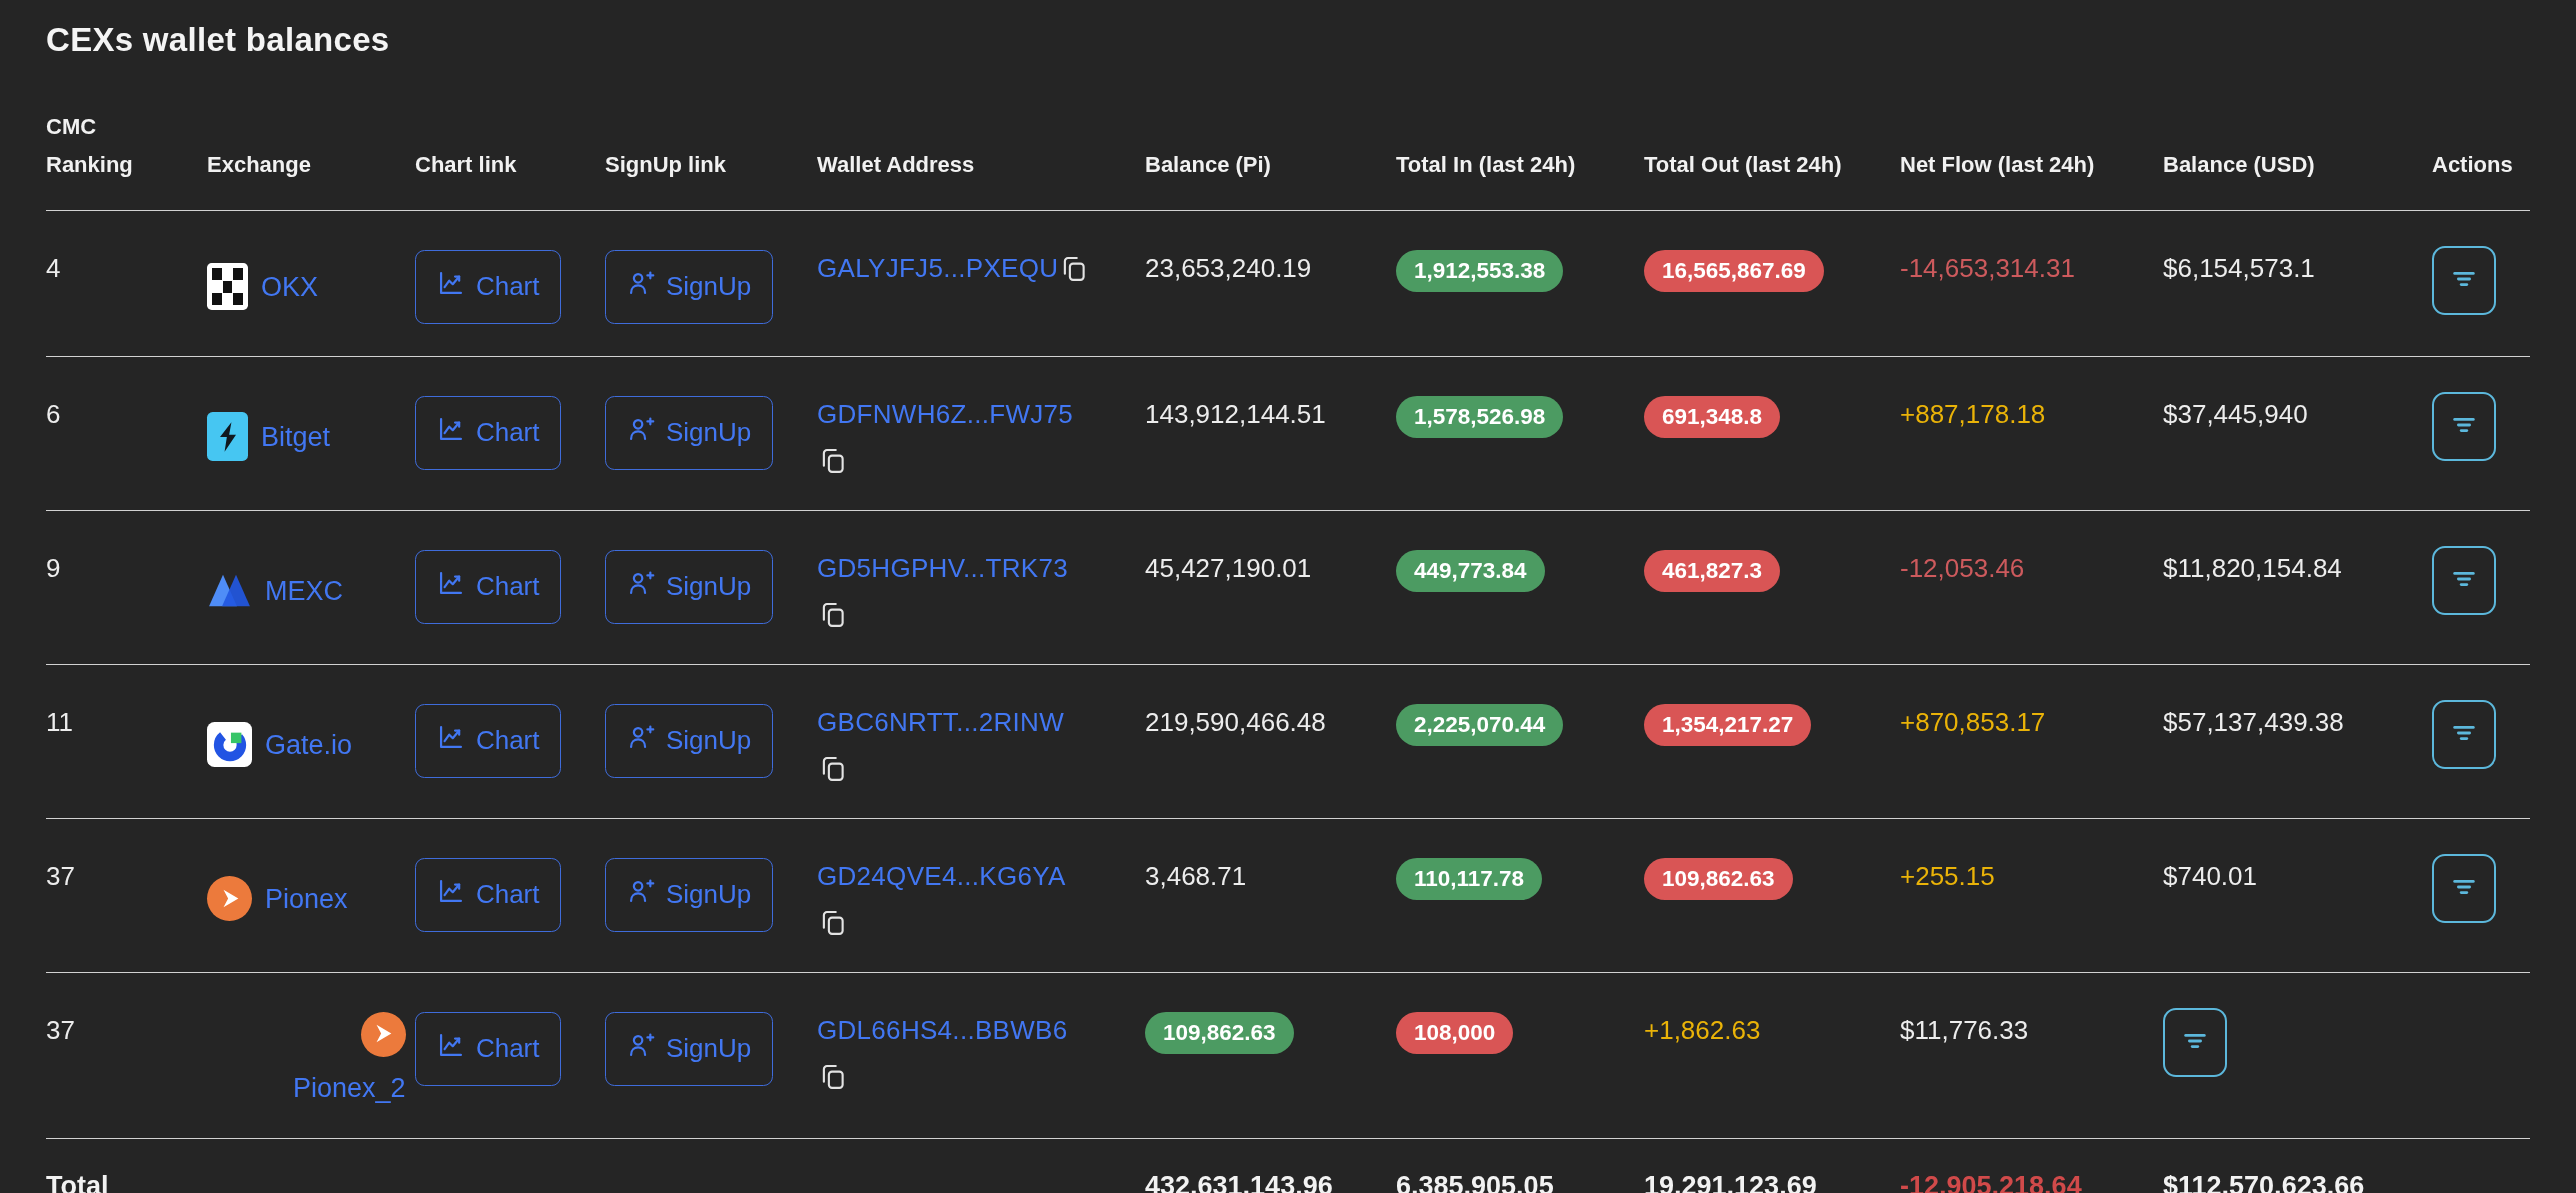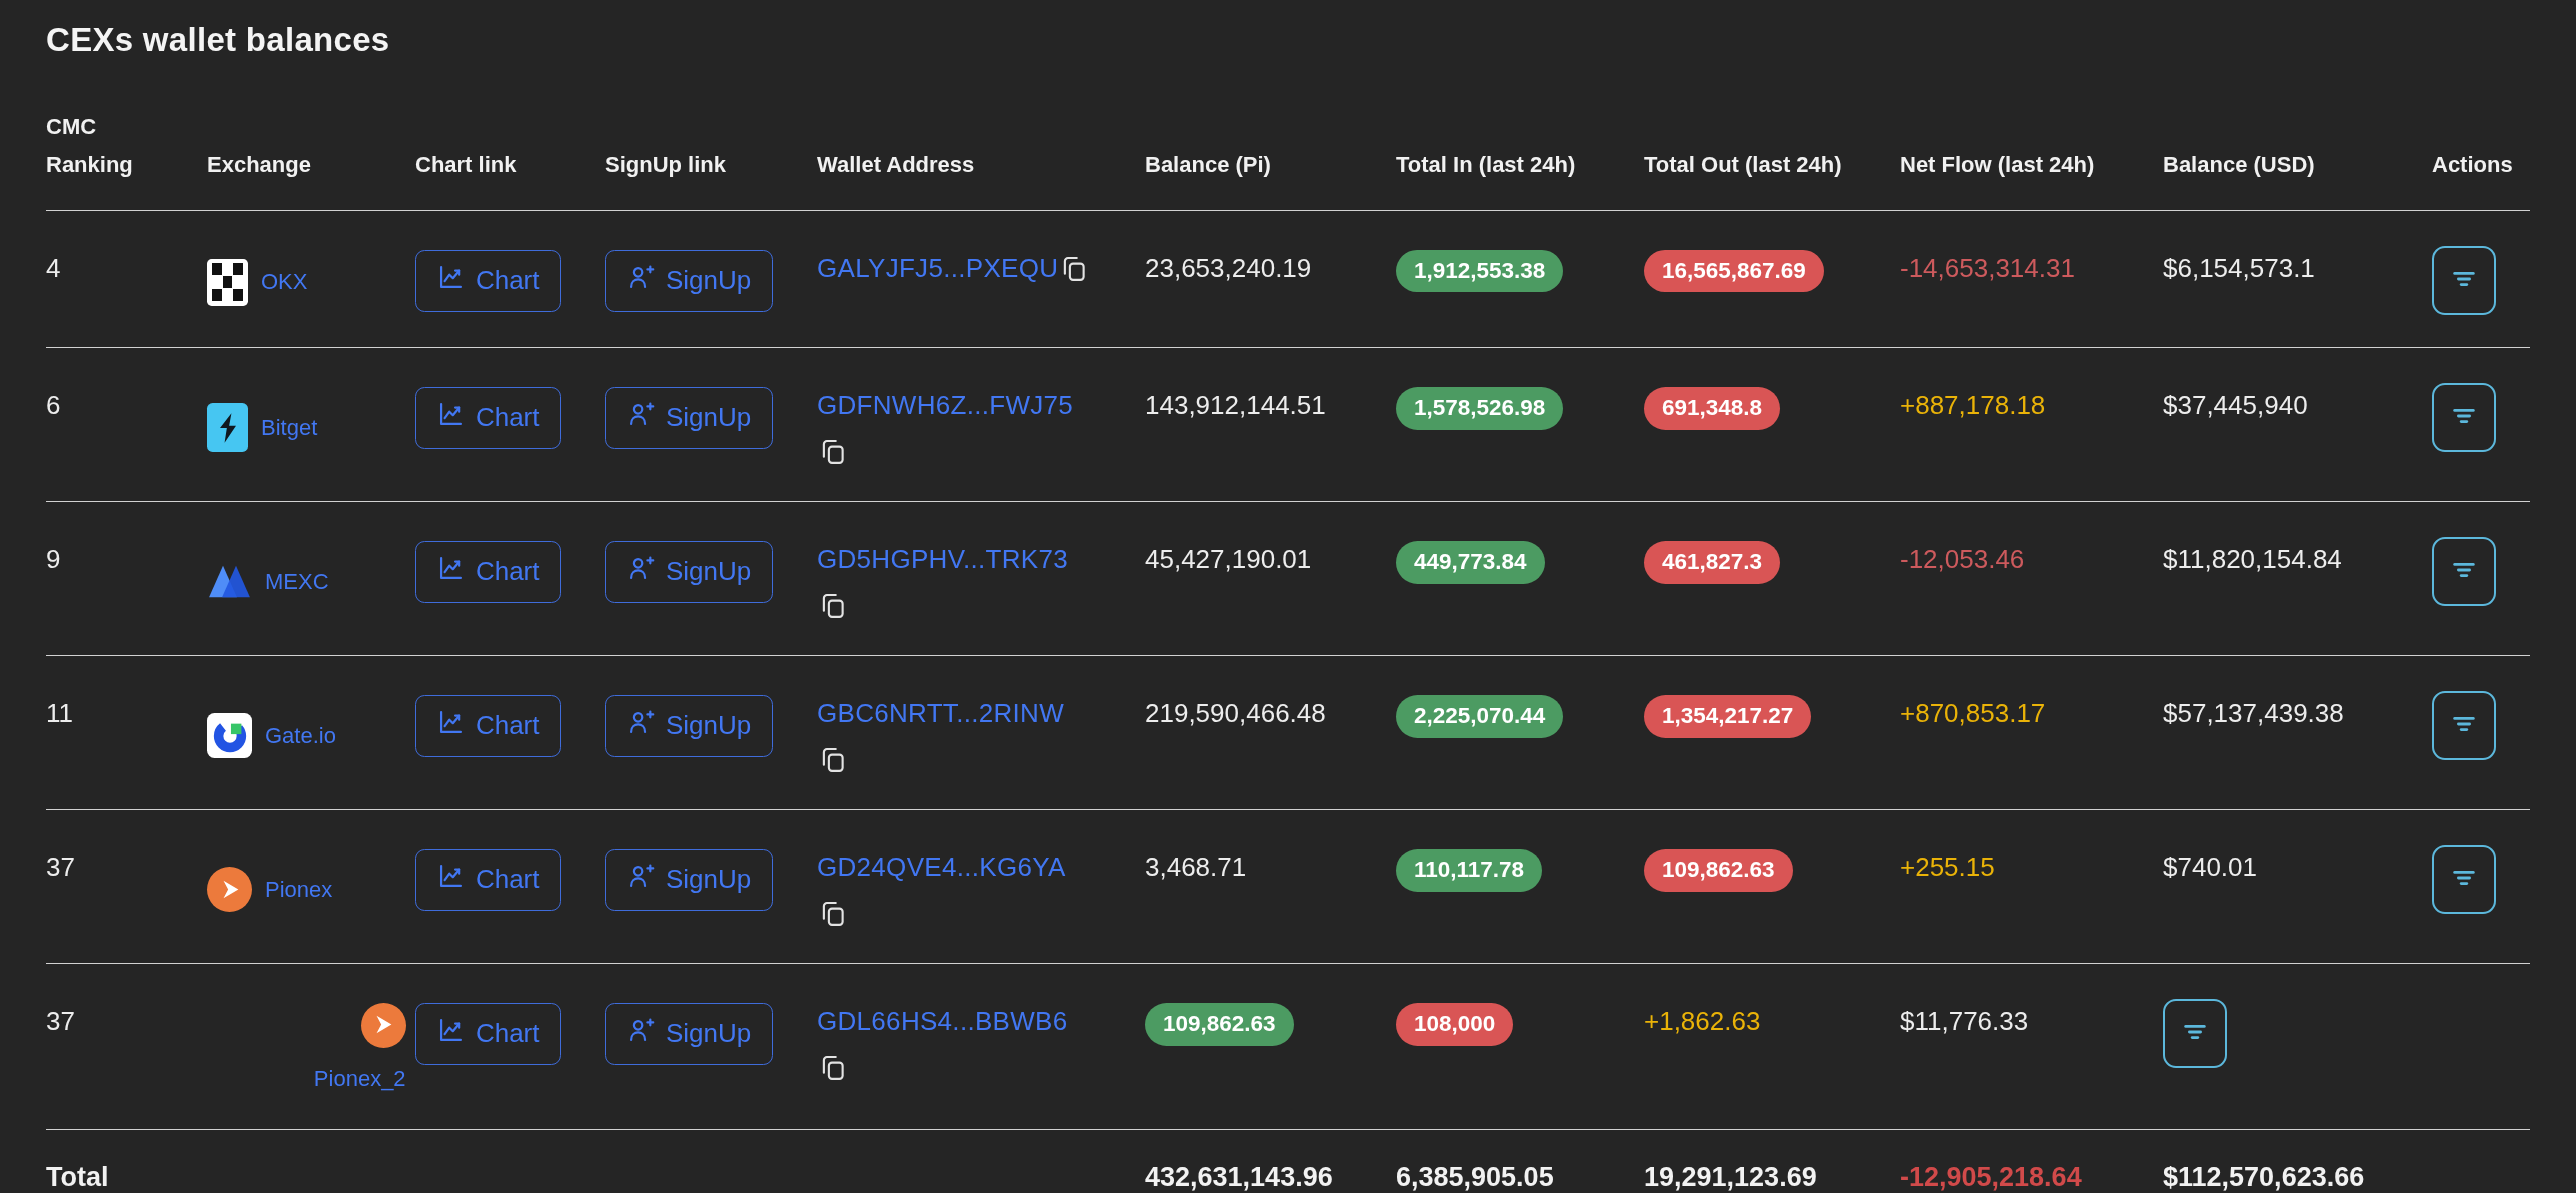--- a/index.html
+++ b/index.html
@@ -34,27 +34,27 @@
   .data-row{border-bottom:1.9px solid #d2d2d2;min-height:133px;}
   .cell{
     padding:39px 19px 32px 0;
     font-size:26px;line-height:36px;color:#ededed;
   }
   .link{color:#4277f2;text-decoration:none;cursor:pointer;}
   
   .exchange-cell{display:flex;align-items:center;gap:13px;padding-right:9.4px;}
   .exchange-cell.stacked{flex-direction:column;align-items:flex-end;gap:13px;}
   .exch-icon{display:inline-flex;flex:0 0 auto;}
-  .exch-name{font-size:22px;}
+  .exch-name{font-size:27px;}
   
   .btn{
     display:inline-flex;align-items:center;gap:11.3px;
     background:transparent;border:1.9px solid #3f6cdb;border-radius:9.4px;
     color:#4277f2;font-family:inherit;font-size:26px;
-    height:62px;padding:0 20.6px;cursor:pointer;
+    height:74px;padding:0 20.6px;cursor:pointer;
   }
   .btn svg{flex:0 0 auto;}
   
   .wallet-inline{display:flex;align-items:flex-end;flex-wrap:nowrap;}
   .wallet-addr{font-size:26px;letter-spacing:0.3px;white-space:nowrap;}
   .copy-btn{
     display:inline-flex;color:#e3e3e3;cursor:pointer;background:none;border:none;padding:0;
   }
   .copy-newline{margin-top:13px;display:flex;}
   

